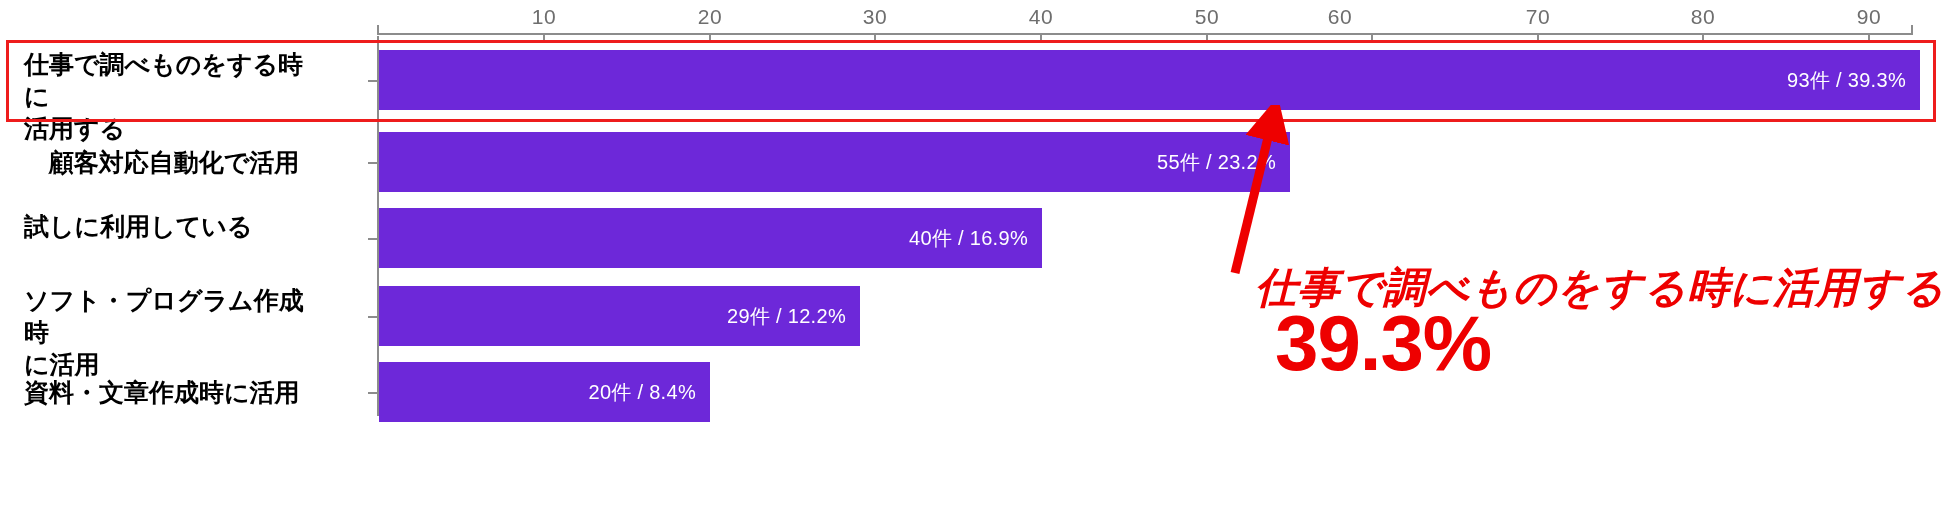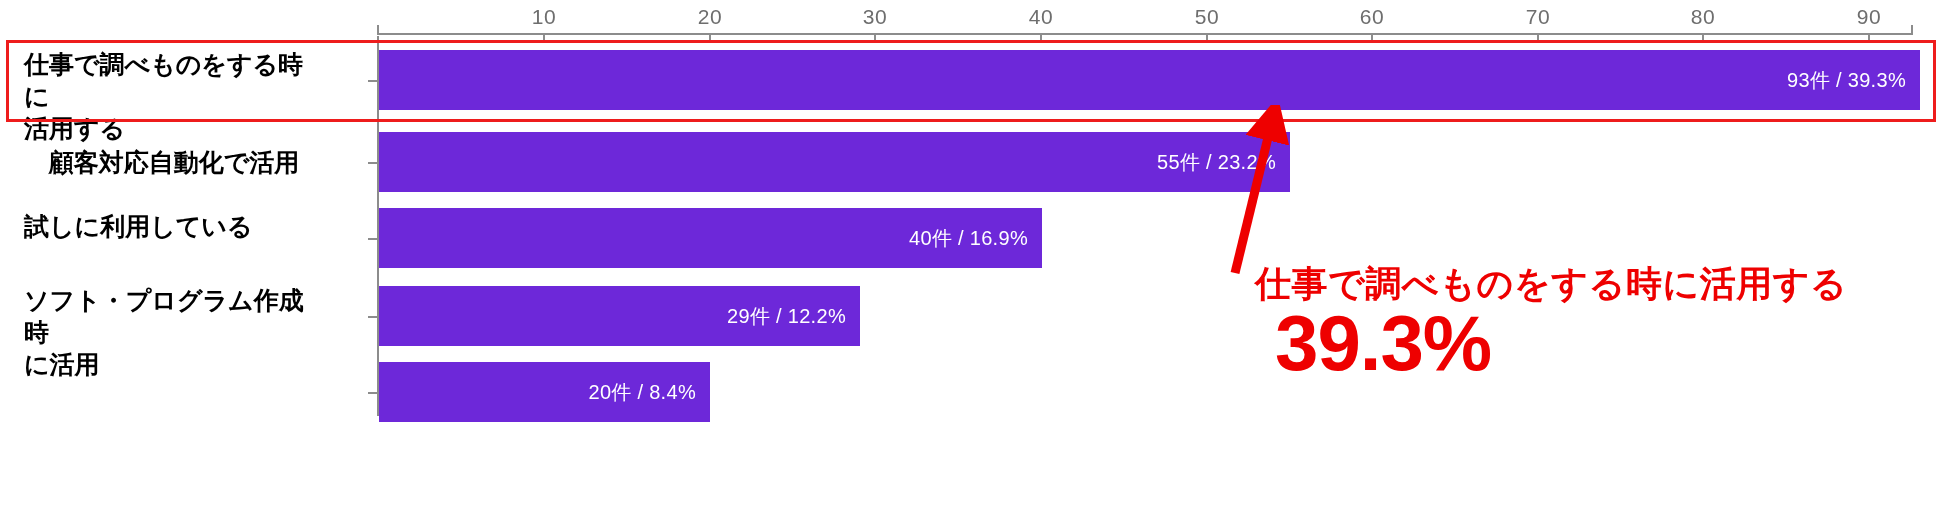--- a/index.html
+++ b/index.html
@@ -52,22 +52,23 @@
   #highlight-box{
     position:absolute;left:6px;top:40px;width:1930px;height:82px;
     border:3px solid #ee1c1c;box-sizing:border-box;
     pointer-events:none;
   }
 
   
   #annotation{position:absolute;left:1255px;top:250px;width:690px;height:190px;}
   #annotation-title{
     position:absolute;left:0;top:10px;width:660px;
-    color:#ee0000;font-weight:bold;font-size:36px;letter-spacing:.5px;
+    color:#ee0000;font-weight:bold;font-size:42px;letter-spacing:.5px;
     white-space:nowrap;
+    font-style:italic;
   }
   #annotation-value{
     position:absolute;left:20px;top:48px;
     color:#ee0000;font-weight:bold;font-size:78px;letter-spacing:-1px;
     white-space:nowrap;
   }
   #arrow-svg{position:absolute;left:1210px;top:105px;width:200px;height:175px;}
 </style>
 </head>
 <body>
@@ -87,21 +88,21 @@
     <div class="tick" style="left:1371px;"></div>
     <div class="tick" style="left:1537px;"></div>
     <div class="tick" style="left:1702px;"></div>
     <div class="tick" style="left:1868px;"></div>
 
     <div class="tick-label" style="left:544px;">10</div>
     <div class="tick-label" style="left:710px;">20</div>
     <div class="tick-label" style="left:875px;">30</div>
     <div class="tick-label" style="left:1041px;">40</div>
     <div class="tick-label" style="left:1207px;">50</div>
-    <div class="tick-label" style="left:1372px;">60</div>
+    <div class="tick-label" style="left:1340px;">60</div>
     <div class="tick-label" style="left:1538px;">70</div>
     <div class="tick-label" style="left:1703px;">80</div>
     <div class="tick-label" style="left:1869px;">90</div>
   </div>
 
   <div id="plot">
     <div class="axis-spine"></div>
 
     <div class="cat-row" style="top:0px;height:88px;">
       <div class="cat-label" style="top:12px;">
@@ -139,20 +140,23 @@
         <div>ソフト・プログラム作成時</div>
         <div>に活用</div>
       </div>
       <div class="cat-tick" style="top:40px;"></div>
       <div class="bar" style="top:10px;height:60px;width:481px;">
         <span class="bar-value">29件 / 12.2%</span>
       </div>
     </div>
 
     <div class="cat-row" style="top:322px;height:76px;">
+      <div class="cat-label" style="top:18px;">
+        <div>資料・文章作成時に活用</div>
+      </div>
       <div class="cat-tick" style="top:34px;"></div>
       <div class="bar" style="top:4px;height:60px;width:331px;">
         <span class="bar-value">20件 / 8.4%</span>
       </div>
     </div>
   </div>
 
   <div id="highlight-box"></div>
 
   <svg id="arrow-svg" viewBox="0 0 200 175">

